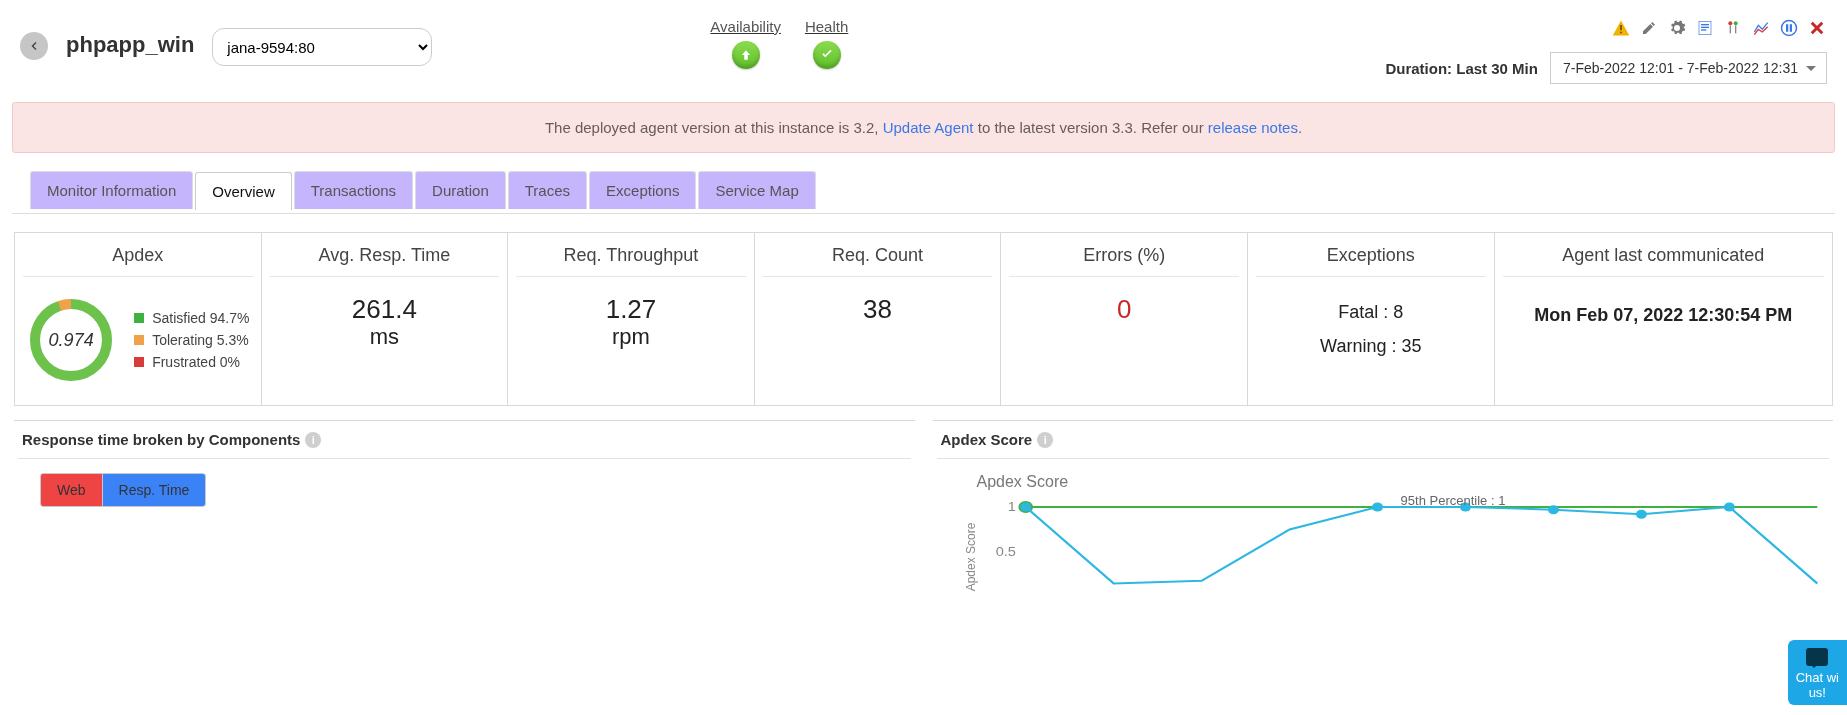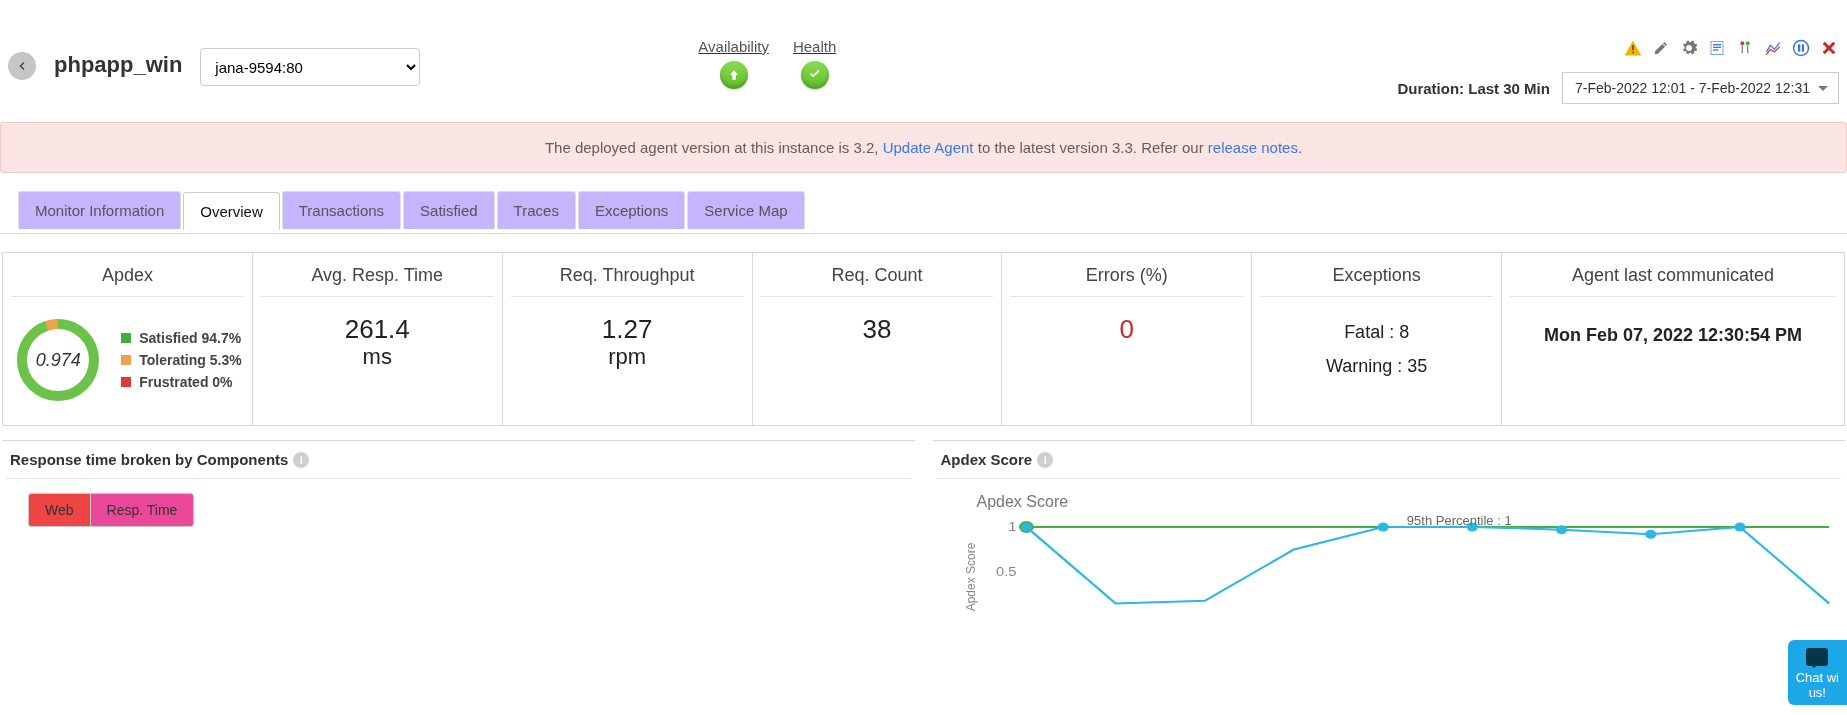--- a/index.html
+++ b/index.html
@@ -1,23 +1,23 @@
 <!DOCTYPE html>
 <html><head>
 <meta charset="utf-8">
 <style>
   * { box-sizing: border-box; margin: 0; padding: 0; }
   body { font-family: -apple-system, BlinkMacSystemFont, "Segoe UI", Arial, sans-serif; font-size: 14px; color: #333; background: #fff; }
-  .container { padding: 0 0; margin-top: 20px; }
+  .container { padding: 0 12px; }
 
   .header-row { display: flex; align-items: flex-start; padding: 18px 8px 8px; gap: 18px; }
   .back-btn { width: 28px; height: 28px; border-radius: 50%; background: #c6c6c6; display: flex; align-items: center; justify-content: center; cursor: pointer; margin-top: 14px; }
   .back-btn svg { fill: #444; }
   .app-title { font-size: 22px; font-weight: 700; color: #333; margin-top: 14px; }
-  .instance-select { height: 38px; padding: 6px 10px; border: 1px solid #ccc; border-radius: 4px; font-size: 15px; min-width: 220px; background: #fff; margin-top: 10px; }
+  .instance-select { height: 38px; padding: 6px 10px; border: 1px solid #ccc; border-radius: 12px; font-size: 15px; min-width: 220px; background: #fff; margin-top: 10px; }
   .status-block { display: flex; gap: 24px; margin-left: 260px; text-decoration: underline; }
   .status-item { text-align: center; }
   .status-label { font-size: 15px; color: #555; margin-bottom: 6px; }
   .status-icon { width: 28px; height: 28px; border-radius: 50%; margin: 0 auto; display: flex; align-items: center; justify-content: center; box-shadow: inset 0 -3px 4px rgba(0,0,0,.18), 0 1px 2px rgba(0,0,0,.2); }
   .status-green { background: linear-gradient(#8bdc4f,#5fbf2a); }
   .status-green svg { fill: #fff; }
   .header-right { margin-left: auto; text-align: right; }
   .toolbar-icons { display: flex; gap: 8px; justify-content: flex-end; align-items: center; margin-bottom: 14px; }
   .tbi { width: 20px; height: 20px; cursor: pointer; display: inline-flex; align-items: center; justify-content: center; }
   .duration-row { display: flex; align-items: center; gap: 12px; justify-content: flex-end; }
@@ -40,30 +40,30 @@
   .kpi-value { font-size: 26px; font-weight: 500; color: #222; line-height: 1.1; }
   .kpi-unit { font-size: 22px; color: #222; }
   .kpi-value.error { color: #c62828; }
   .kpi-two { font-size: 18px; color: #222; line-height: 1.9; }
   .kpi-date { font-size: 18px; color: #222; padding-top: 10px; font-weight: 600;}
 
   .apdex-body { display: flex; align-items: center; justify-content: center; gap: 18px; }
   .donut-wrap { position: relative; width: 90px; height: 90px; font-style: italic; }
   .donut-wrap svg { transform: rotate(-90deg); }
   .donut-center { position: absolute; inset: 0; display: flex; align-items: center; justify-content: center; font-size: 18px; color: #333; }
-  .apdex-legend { text-align: left; font-size: 14px; color: #444; font-weight: bold; }
+  .apdex-legend { text-align: left; font-size: 14px; color: #444; }
   .apdex-legend div { display: flex; align-items: center; gap: 8px; margin: 6px 0; }
   .sq { width: 10px; height: 10px; display: inline-block; }
 
   .panels { display: flex; gap: 18px; margin: 14px 2px 0; }
   .panel { flex: 1; border-top: 1px solid #d8d8d8; padding: 10px 4px; }
   .panel-title-row { display: flex; align-items: center; gap: 5px; border-bottom: 1px solid #e1e1e1; padding: 0 0 10px 4px; margin-bottom: 14px; font-size: 15px; color: #333; font-weight: 600;}
   .info-icon { width: 16px; height: 16px; border-radius: 50%; background: #cfcfcf; color: #fff; font-size: 11px; display: inline-flex; align-items: center; justify-content: center; cursor: pointer; font-weight: bold;}
   .seg { display: inline-flex; border: 1px solid #c9c9c9; border-radius: 3px; overflow: hidden; margin-left: 22px;}
-  .seg button { border: none; background: #ec4899; padding: 8px 16px; font-size: 14px; cursor: pointer; color: #333;}
+  .seg button { border: none; background: #3b82f6; padding: 8px 16px; font-size: 14px; cursor: pointer; color: #333;}
   .seg button.active { background: #ef4444; }
   .seg button + button { border-left: 1px solid #c9c9c9; }
 
   .chart-title { font-size: 16px; color: #777; margin: 0 0 6px 40px; }
   .chart-wrap { position: relative; height: 120px; padding-left: 40px; }
   .y-label { position: absolute; left: 0px; top: 50%; transform: translateY(-50%) rotate(-90deg); transform-origin: center; font-size: 12px; color: #888; white-space: nowrap;}
   .annotation { position: absolute; font-size: 13px; color: #666; }
 
   .chat-widget { position: fixed; right: 0; bottom: 10px; background: #1ea7e6; color: #fff; padding: 8px 8px 4px; border-radius: 6px 0 0 6px; text-align: center; font-size: 13px; line-height: 1.2; cursor: pointer; }
   .chat-widget .bubble { width: 22px; height: 18px; background: #06354a; border-radius: 3px; margin: 0 auto 4px; position: relative; }
@@ -166,21 +166,21 @@
   </div>
 
   <div class="banner">
     <span>The deployed agent version at this instance is 3.2, </span><a href="#">Update Agent</a><span> to the latest version 3.3. Refer our </span><a href="#">release notes</a><span>.</span>
   </div>
 
   <div class="tabs" id="tabs">
       <div class="tab">Monitor Information</div>
       <div class="tab active">Overview</div>
       <div class="tab">Transactions</div>
-      <div class="tab">Satisfied</div>
+      <div class="tab">Duration</div>
       <div class="tab">Traces</div>
       <div class="tab">Exceptions</div>
       <div class="tab">Service Map</div>
     </div>
   <div class="tab-divider"></div>
 
   <div class="kpi-row">
     <div class="kpi">
       <div class="kpi-header">Apdex</div>
       <div class="apdex-body">

